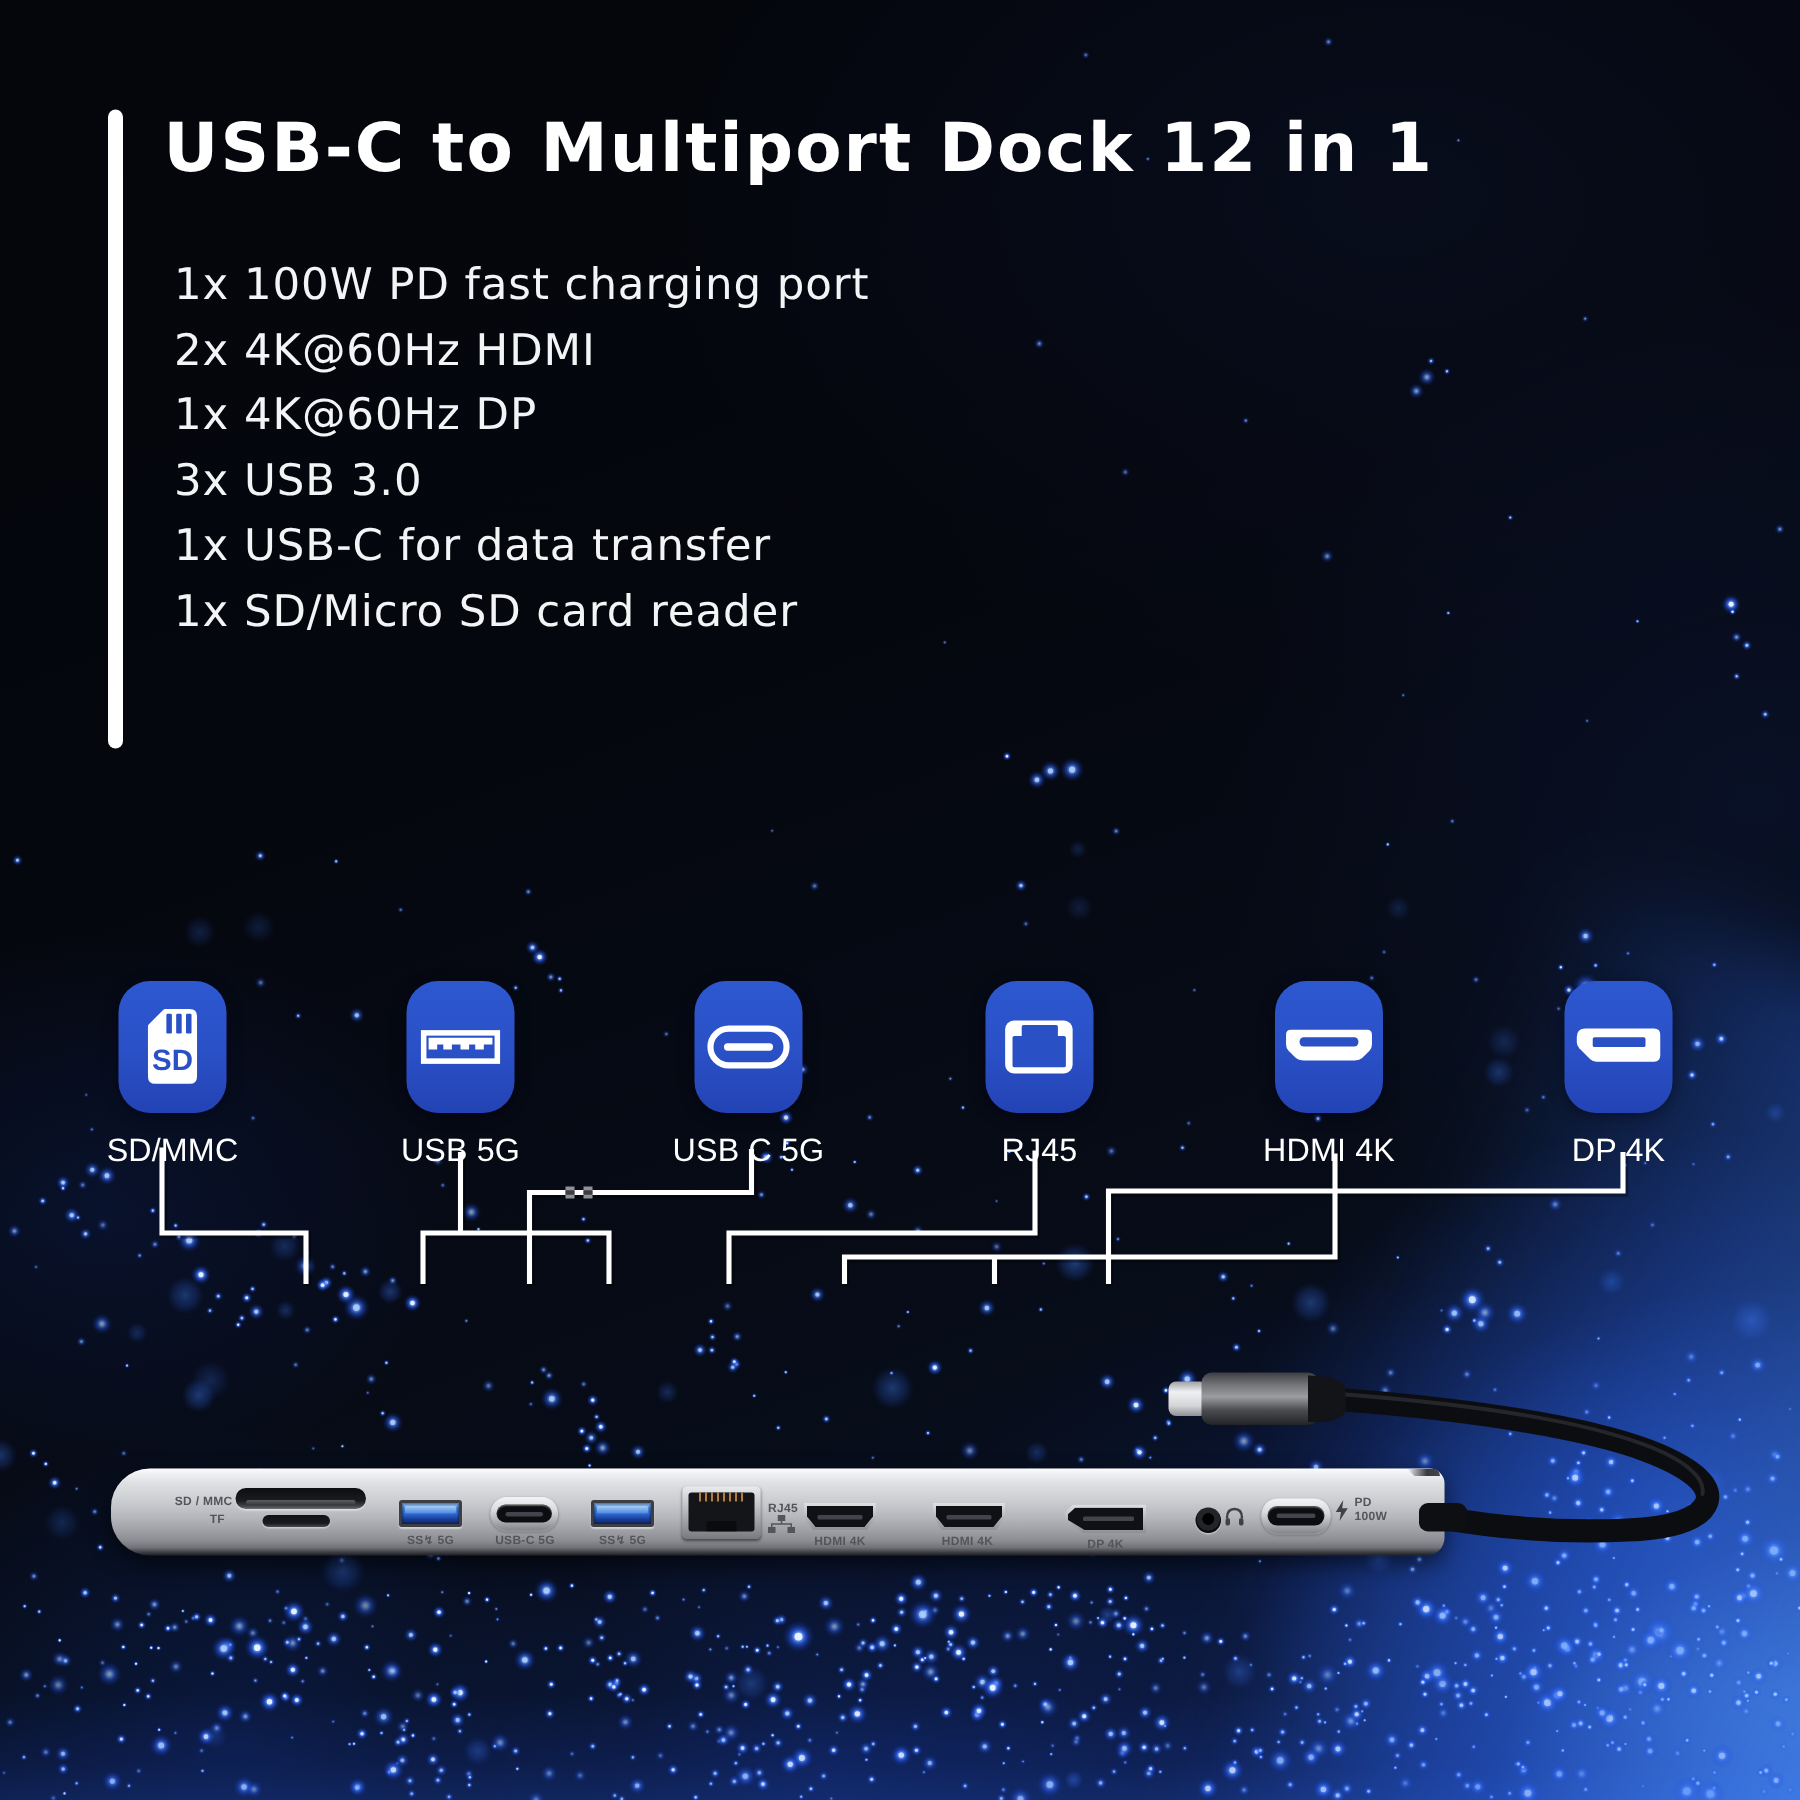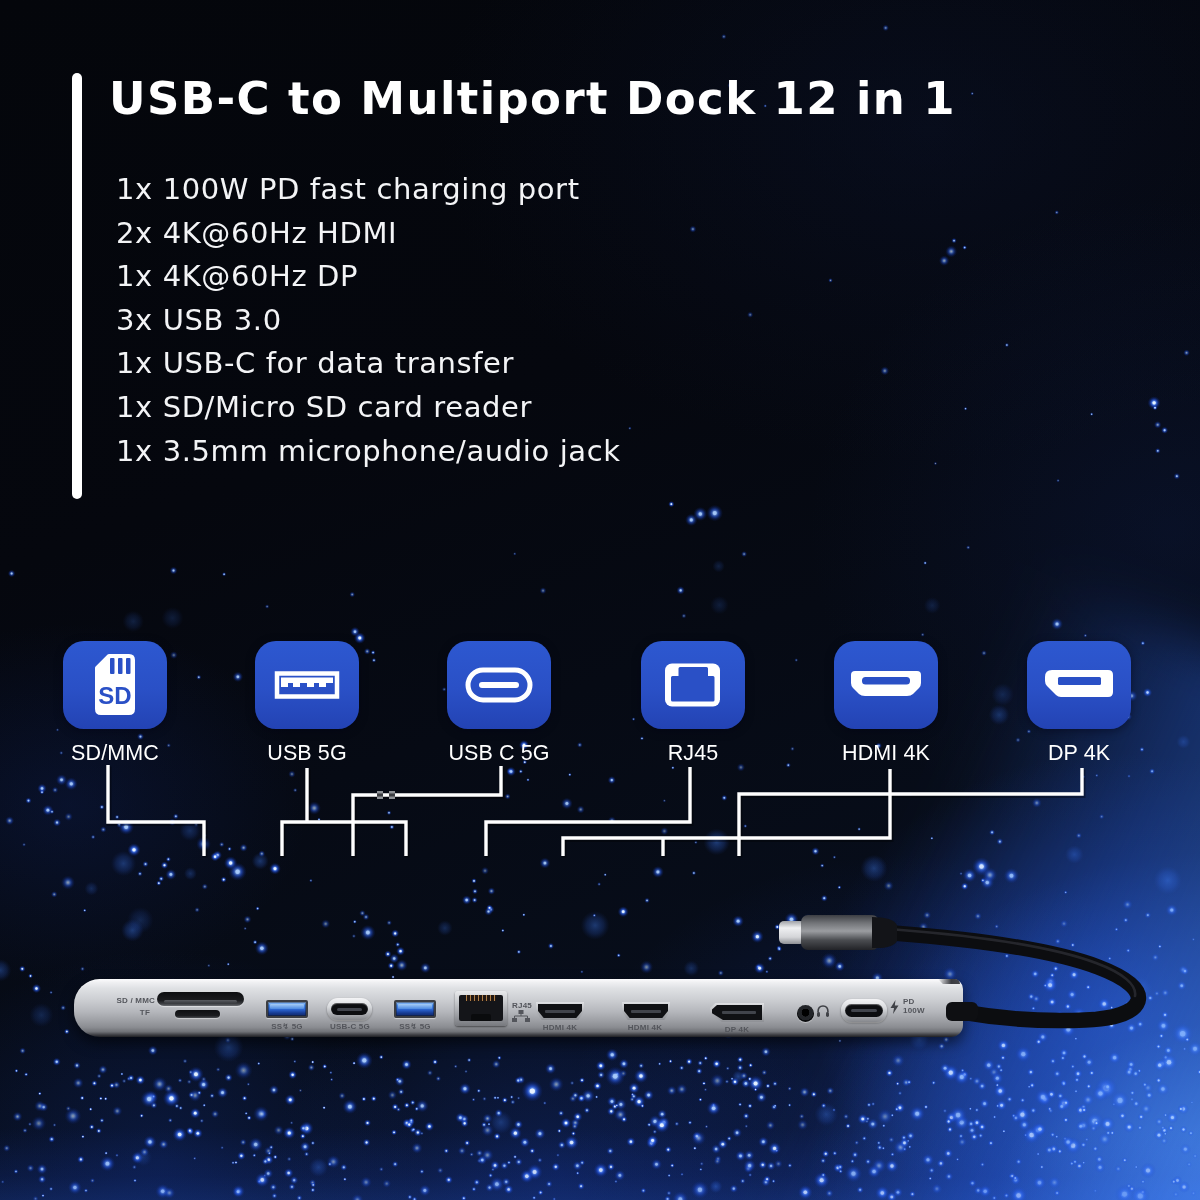--- a/index.html
+++ b/index.html
@@ -23,21 +23,21 @@
     background:linear-gradient(180deg, rgba(0,0,0,0) 0%, rgba(0,0,0,0) 94%, rgba(28,70,200,0.16) 98%, rgba(38,90,230,0.24) 100%);}
 
   
   .accent-bar{position:absolute;left:72px;top:73px;width:10px;height:426px;border-radius:5px;background:#fff;z-index:3;}
   .title{position:absolute;left:109px;top:72px;z-index:3;color:#fff;font-size:45px;font-weight:700;letter-spacing:1.4px;white-space:nowrap;font-family:"DejaVu Sans",sans-serif;}
   .features{position:absolute;left:116px;top:168px;z-index:3;margin:0;padding:0;list-style:none;}
   .features li{font-size:29px;line-height:43.6px;color:#f3f4f6;letter-spacing:0.6px;white-space:nowrap;font-weight:400;font-family:"DejaVu Sans",sans-serif;}
 
   
   .icon-col{position:absolute;top:641px;width:120px;margin-left:-60px;text-align:center;z-index:3;}
-  .icon-sq{width:104px;height:88px;margin:0 auto;border-radius:21px;
+  .icon-sq{width:72px;height:88px;margin:13px auto;border-radius:21px;
     background:linear-gradient(180deg,#2d58d0 0%,#2a50c6 55%,#2343b4 100%);
     box-shadow:0 2px 10px rgba(0,0,20,0.45);
     display:flex;align-items:center;justify-content:center;}
   .icon-label{margin-top:12px;color:#fff;font-size:21.5px;font-weight:400;letter-spacing:0.1px;white-space:nowrap;font-family:"Liberation Sans",sans-serif;}
 
   
   .connectors{position:absolute;left:0;top:0;z-index:2;}
 
   
   .dock{position:absolute;left:74px;top:979px;width:889px;height:62px;z-index:4;}
@@ -1964,21 +1964,20 @@
 
   <div class="accent-bar"></div>
   <div class="title">USB-C to Multiport Dock 12 in 1</div>
   <ul class="features">
     <li>1x 100W PD fast charging port</li>
     <li>2x 4K@60Hz HDMI</li>
     <li>1x 4K@60Hz DP</li>
     <li>3x USB 3.0</li>
     <li>1x USB-C for data transfer</li>
     <li>1x SD/Micro SD card reader</li>
-    <li>1x 3.5mm microphone/audio jack</li>
   </ul>
 
   <div class="icon-col" style="left:115px">
     <div class="icon-sq">
       <svg width="88" height="88" viewBox="0 0 88 88">
         <path d="M38 15 H58 Q62 15 62 19 V68 Q62 72 58 72 H30 Q26 72 26 68 V27 Z" fill="#fff" stroke="#fff" stroke-width="4" stroke-linejoin="round"></path>
         <rect x="39" y="17" width="4.5" height="16" rx="1" fill="#2a50c6"></rect>
         <rect x="47" y="17" width="4.5" height="16" rx="1" fill="#2a50c6"></rect>
         <rect x="55" y="17" width="4.5" height="16" rx="1" fill="#2a50c6"></rect>
         <text x="44" y="63" font-family="Liberation Sans, DejaVu Sans, sans-serif" font-size="24" font-weight="700" fill="#2a50c6" text-anchor="middle">SD</text>

